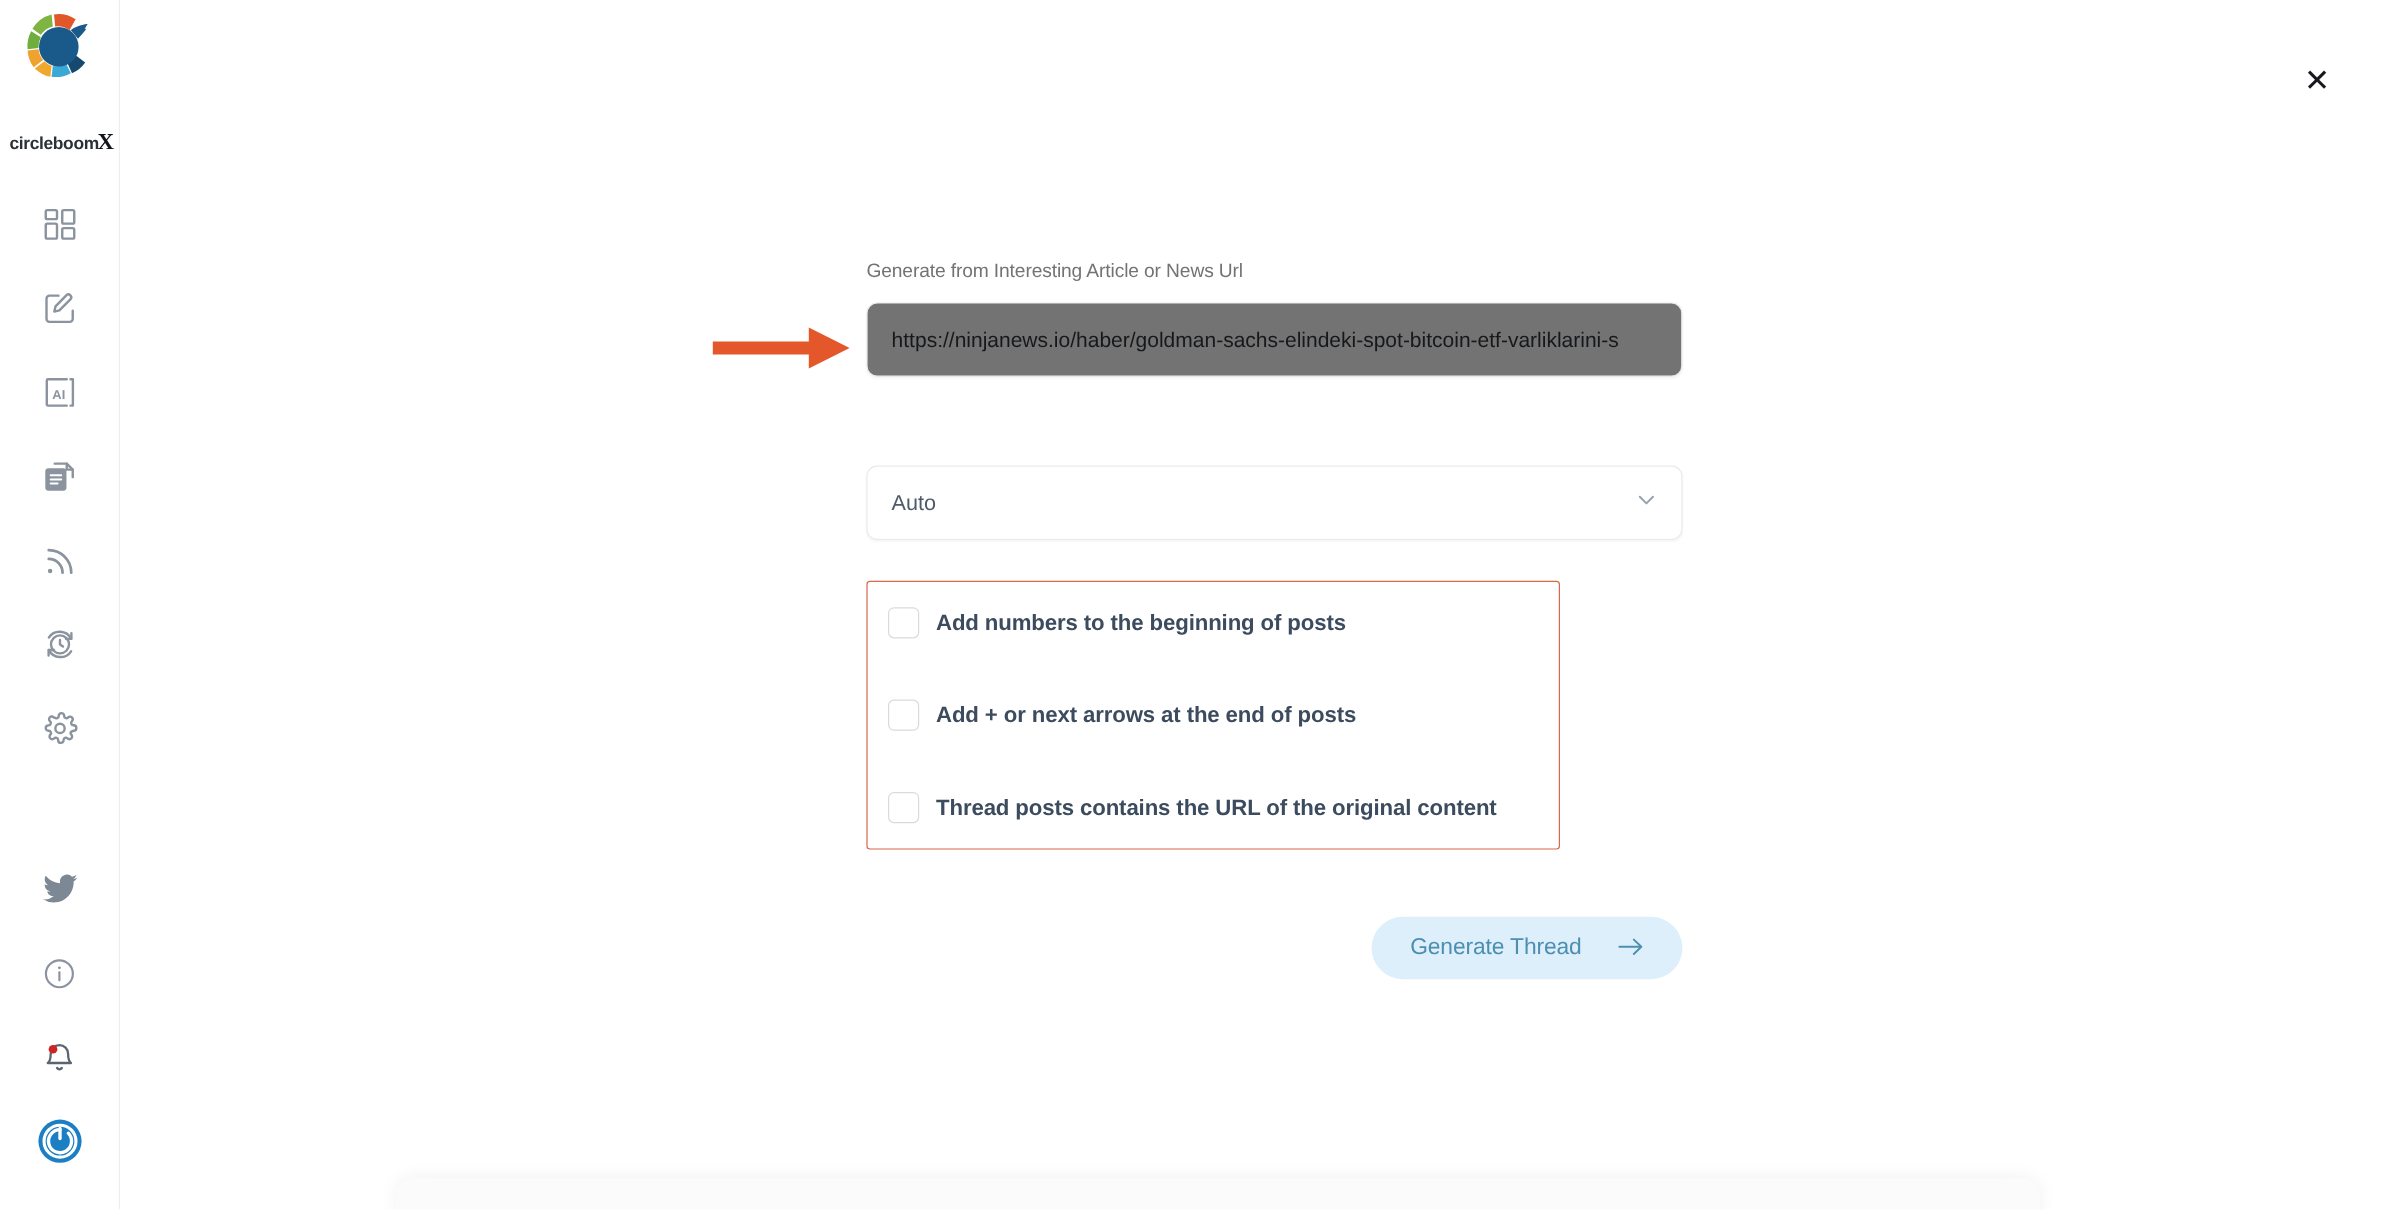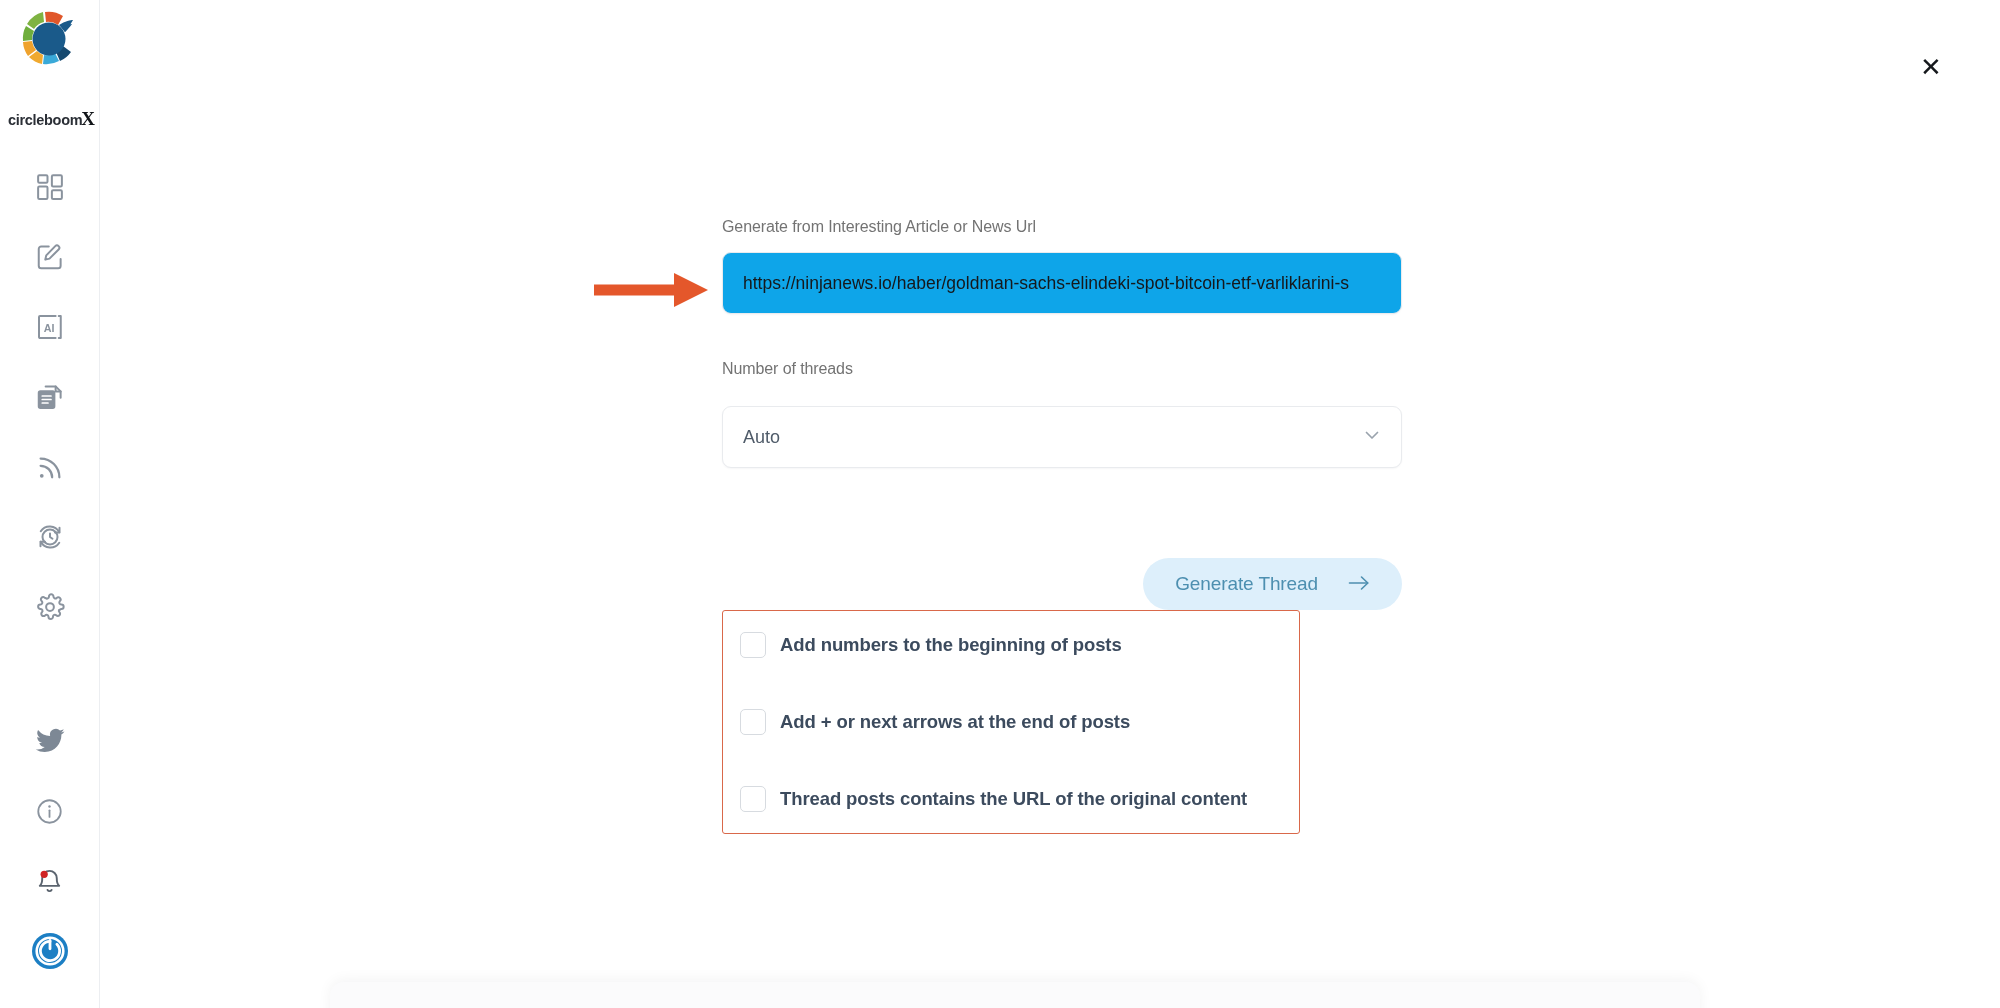--- a/index.html
+++ b/index.html
@@ -123,21 +123,21 @@
     font-weight: 400;
     color: #737373;
     letter-spacing: -0.1px;
     margin-bottom: 16px;
   }
   .text-input {
     width: 680px;
     height: 62px;
     border: 1px solid #e9ebee;
     border-radius: 9px;
-    background: #0ea5e9;
+    background: #737373;
     box-shadow: 0 1px 2px rgba(16,24,40,0.04);
     font-size: 17.5px;
     color: #16181b;
     padding: 0 20px;
     font-family: "Liberation Sans", sans-serif;
     outline: none;
     white-space: nowrap;
     overflow: hidden;
     display: flex;
     align-items: center;
@@ -413,54 +413,53 @@
   <main id="form">
 
     <div class="field-block">
       <div class="field-label">Generate from Interesting Article or News Url</div>
       <div class="text-input" title="Enter article or news url">https://ninjanews.io/haber/goldman-sachs-elindeki-spot-bitcoin-etf-varliklarini-s</div>
     </div>
 
     <div class="gap-1"></div>
 
     <div class="field-block">
-      <div class="field-label">Number of threads</div>
       <div class="select-wrap">
         <div class="select-box">Auto</div>
         <span class="select-chevron">
           <svg width="20" height="20" viewBox="0 0 20 20" fill="none" stroke="#9aa3ad" stroke-width="1.7" stroke-linecap="round" stroke-linejoin="round">
             <path d="M4.5 7.5 L10 13 L15.5 7.5"></path>
           </svg>
         </span>
       </div>
     </div>
 
     <div class="gap-2"></div>
-
-    <div id="gen-row">
-      <button id="generate-btn">
-        <span class="btn-text">Generate Thread</span>
-        <span>
-          <svg width="22" height="18" viewBox="0 0 22 18" fill="none" stroke="#4d8fb0" stroke-width="1.6" stroke-linecap="round" stroke-linejoin="round">
-            <path d="M1.5 9h18"></path>
-            <path d="M13.5 3 19.8 9l-6.3 6"></path>
-          </svg>
-        </span>
-      </button>
-    </div>
 
     <div id="checkbox-card">
       <label class="check-row">
         <span class="checkbox"></span>
         <span class="check-label">Add numbers to the beginning of posts</span>
       </label>
       <label class="check-row">
         <span class="checkbox"></span>
         <span class="check-label">Add + or next arrows at the end of posts</span>
       </label>
       <label class="check-row">
         <span class="checkbox"></span>
         <span class="check-label">Thread posts contains the URL of the original content</span>
       </label>
     </div>
 
+    <div id="gen-row">
+      <button id="generate-btn">
+        <span class="btn-text">Generate Thread</span>
+        <span>
+          <svg width="22" height="18" viewBox="0 0 22 18" fill="none" stroke="#4d8fb0" stroke-width="1.6" stroke-linecap="round" stroke-linejoin="round">
+            <path d="M1.5 9h18"></path>
+            <path d="M13.5 3 19.8 9l-6.3 6"></path>
+          </svg>
+        </span>
+      </button>
+    </div>
+
   </main>
 </div>
 
 </body></html>

